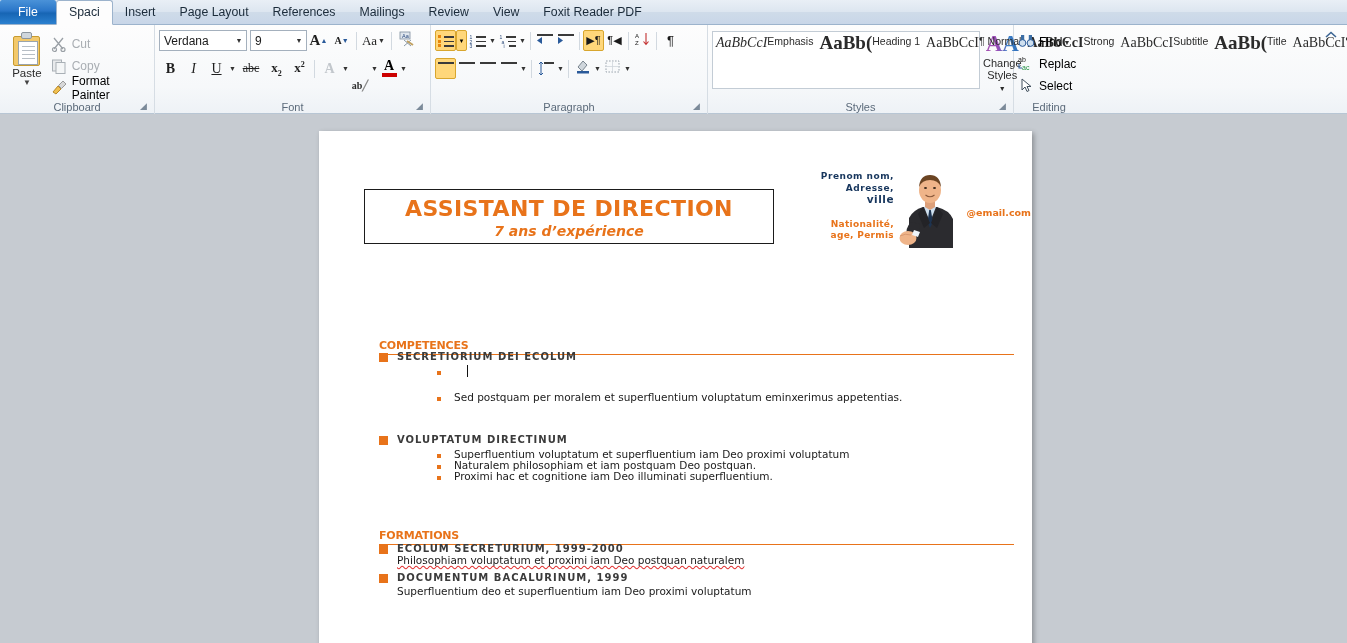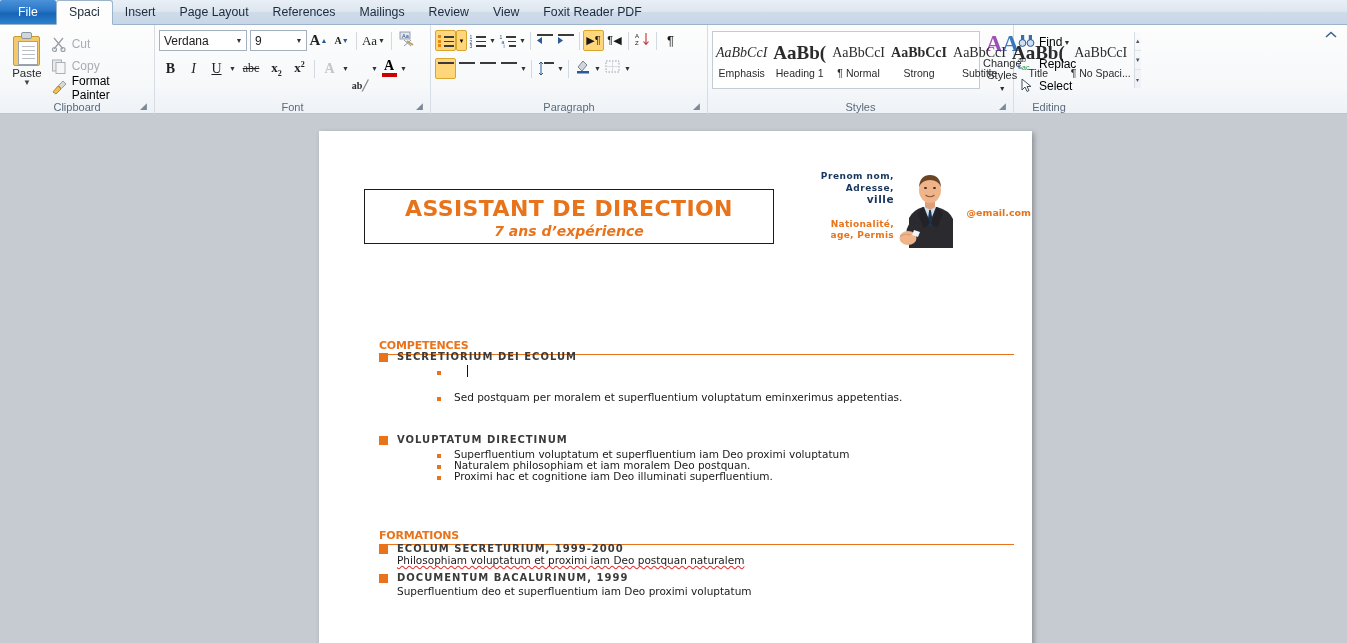--- a/index.html
+++ b/index.html
@@ -165,22 +165,22 @@
   .aligniconbox{width:16px;height:13px;position:relative;}
   .al { position:absolute; height:1.7px; background:#3a3a3a; left:0;}
 
   
   #grp-styles { width: 306px; }
   #style-gallery {
     display:flex; height:58px; border:1px solid #c3ccd5; background:#fff;
     margin-top:3px; width:268px; position:relative;
   }
   .style-item {
-    width:auto; flex:1; display:flex; flex-direction:column;
-    align-items:center; justify-content:center; cursor:default;
+    width:auto; flex:1; display:flex; flex-direction:row;
+    align-items:flex-start; justify-content:center; cursor:default;
     padding:0 3px;
   }
   .style-prev { font-family:"Liberation Serif",serif; color:#2b2b2b; line-height:22px; white-space:nowrap; }
   .style-name { font-size:10.5px; color:#2b2b2b; margin-top:3px; white-space:nowrap; }
   #gallery-scroll {
     width:13px; border-left:1px solid #d6dde4; display:flex; flex-direction:column;
     background:linear-gradient(to bottom,#fafbfc,#eef1f5);
   }
   .gs-btn { flex:1; display:flex; align-items:center; justify-content:center; font-size:6px; color:#4a5a6a; border-bottom:1px solid #dfe4ea;}
   #change-styles {
@@ -715,21 +715,21 @@
     <span class="bul-dot" style="left:118px;top:266px;"></span>
     <div class="bul-item" style="left:135px;top:260px;width:480px;">Sed postquam per moralem et superfluentium voluptatum eminxerimus appetentias.</div>
 
     <span class="sq-bullet" style="left:60px;top:305px;"></span>
     <div class="subhead" style="left:78px;top:303px;">VOLUPTATUM DIRECTINUM</div>
 
     <span class="bul-dot" style="left:118px;top:323px;"></span>
     <div class="bul-item" style="left:135px;top:317px;width:540px;">Superfluentium voluptatum et superfluentium iam Deo proximi voluptatum</div>
 
     <span class="bul-dot" style="left:118px;top:334px;"></span>
-    <div class="bul-item" style="left:135px;top:328px;width:540px;">Naturalem philosophiam et iam moralem Deo postquan.</div>
+    <div class="bul-item" style="left:135px;top:328px;width:540px;">Naturalem philosophiam et iam postquam Deo postquan.</div>
 
     <span class="bul-dot" style="left:118px;top:345px;"></span>
     <div class="bul-item" style="left:135px;top:339px;width:540px;">Proximi hac et cognitione iam Deo illuminati superfluentium.</div>
 
     <div class="section-head" style="top:394px;">
       <span class="sh-text">FORMATIONS</span>
     </div>
 
     <span class="sq-bullet" style="left:60px;top:414px;"></span>
     <div class="subhead" style="left:78px;top:412px;">ECOLUM SECRETURIUM, 1999-2000</div>

